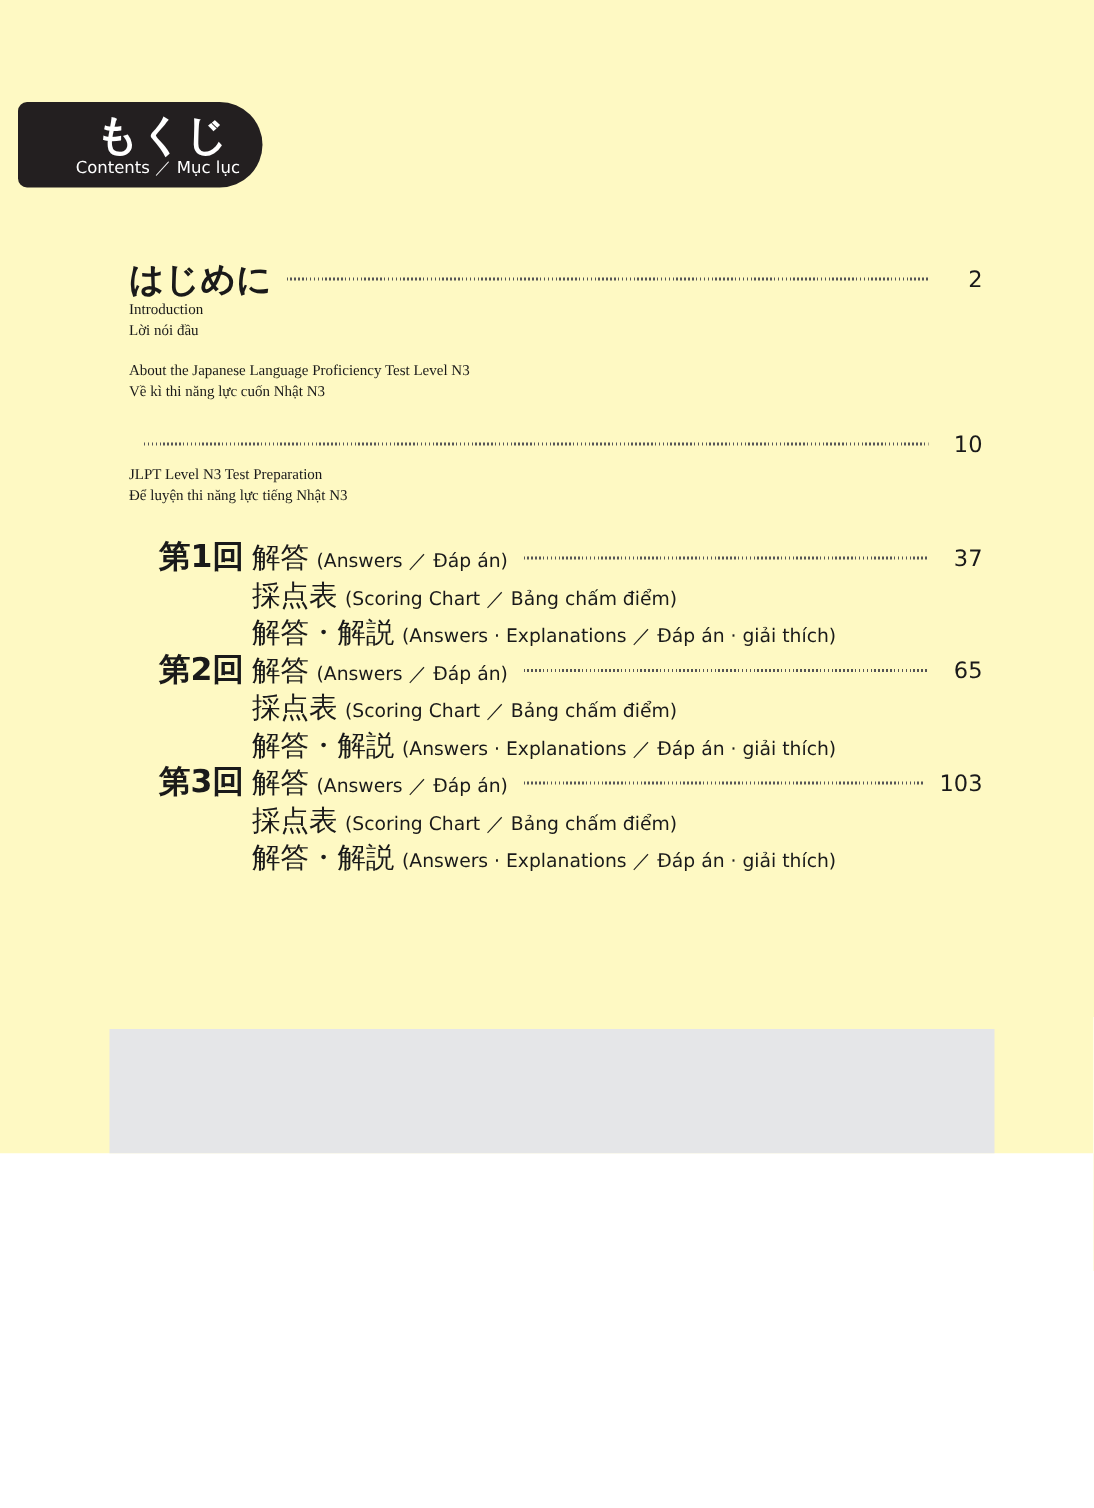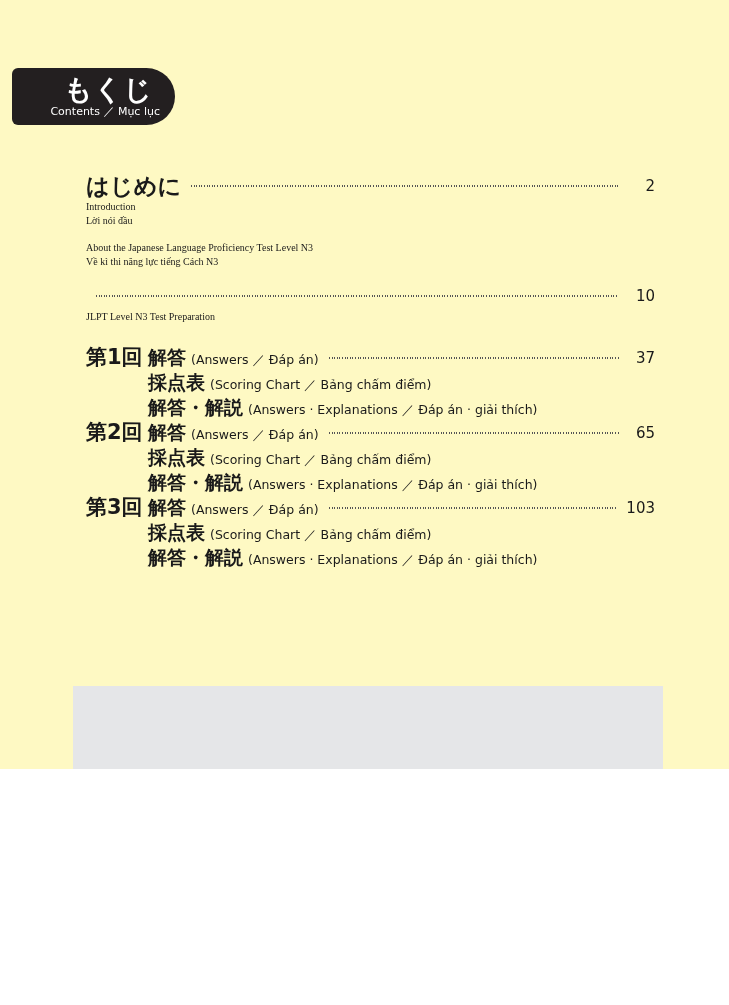--- a/index.html
+++ b/index.html
@@ -81,39 +81,40 @@
     line-height: 14px;
     height: 14px;
     font-family: Liberation Serif, serif;
   }
 
   
   .sessions { margin-top: 21px; }
   .session {
     display: flex;
     align-items: flex-start;
+    margin-left: 20px;
   }
   .session-label {
     width: 62px;
     font-size: 21px;
     font-weight: bold;
     line-height: 25px;
     white-space: nowrap;
     flex: 0 0 62px;
   }
   .session-rows { flex: 1; }
   .session-row {
     display: flex;
     align-items: center;
     height: 25px;
   }
   .row-text { white-space: nowrap; }
   .row-title {
     font-size: 19px;
-    font-weight: bold;
+    font-weight: normal;
   }
   .row-note {
     font-size: 12.5px;
     margin-left: 5px;
   }
 
   
   .gray-panel {
     position: absolute;
     left: 73px;
@@ -151,29 +152,30 @@
         <span class="leader"></span>
         <span class="page-num">2</span>
       </div>
       <div class="entry-sub">Introduction</div>
       <div class="entry-sub">Lời nói đầu</div>
     </div>
 
 
     <div class="entry">
       <div class="entry-sub">About the Japanese Language Proficiency Test Level N3</div>
-      <div class="entry-sub">Về kì thi năng lực tiếng Cách N3</div>
+      <div class="entry-sub">Về kì thi năng lực cuốn Nhật N3</div>
     </div>
 
     <div class="entry">
       <div class="entry-head">
         <span class="leader"></span>
         <span class="page-num">10</span>
       </div>
       <div class="entry-sub">JLPT Level N3 Test Preparation</div>
+      <div class="entry-sub">Để luyện thi năng lực tiếng Nhật N3</div>
     </div>
 
     <div class="sessions">
 
       <div class="session">
         <div class="session-label">第1回</div>
         <div class="session-rows">
           <div class="session-row">
             <span class="row-text"><span class="row-title">解答</span><span class="row-note">(Answers ／ Đáp án)</span></span>
             <span class="leader"></span>

